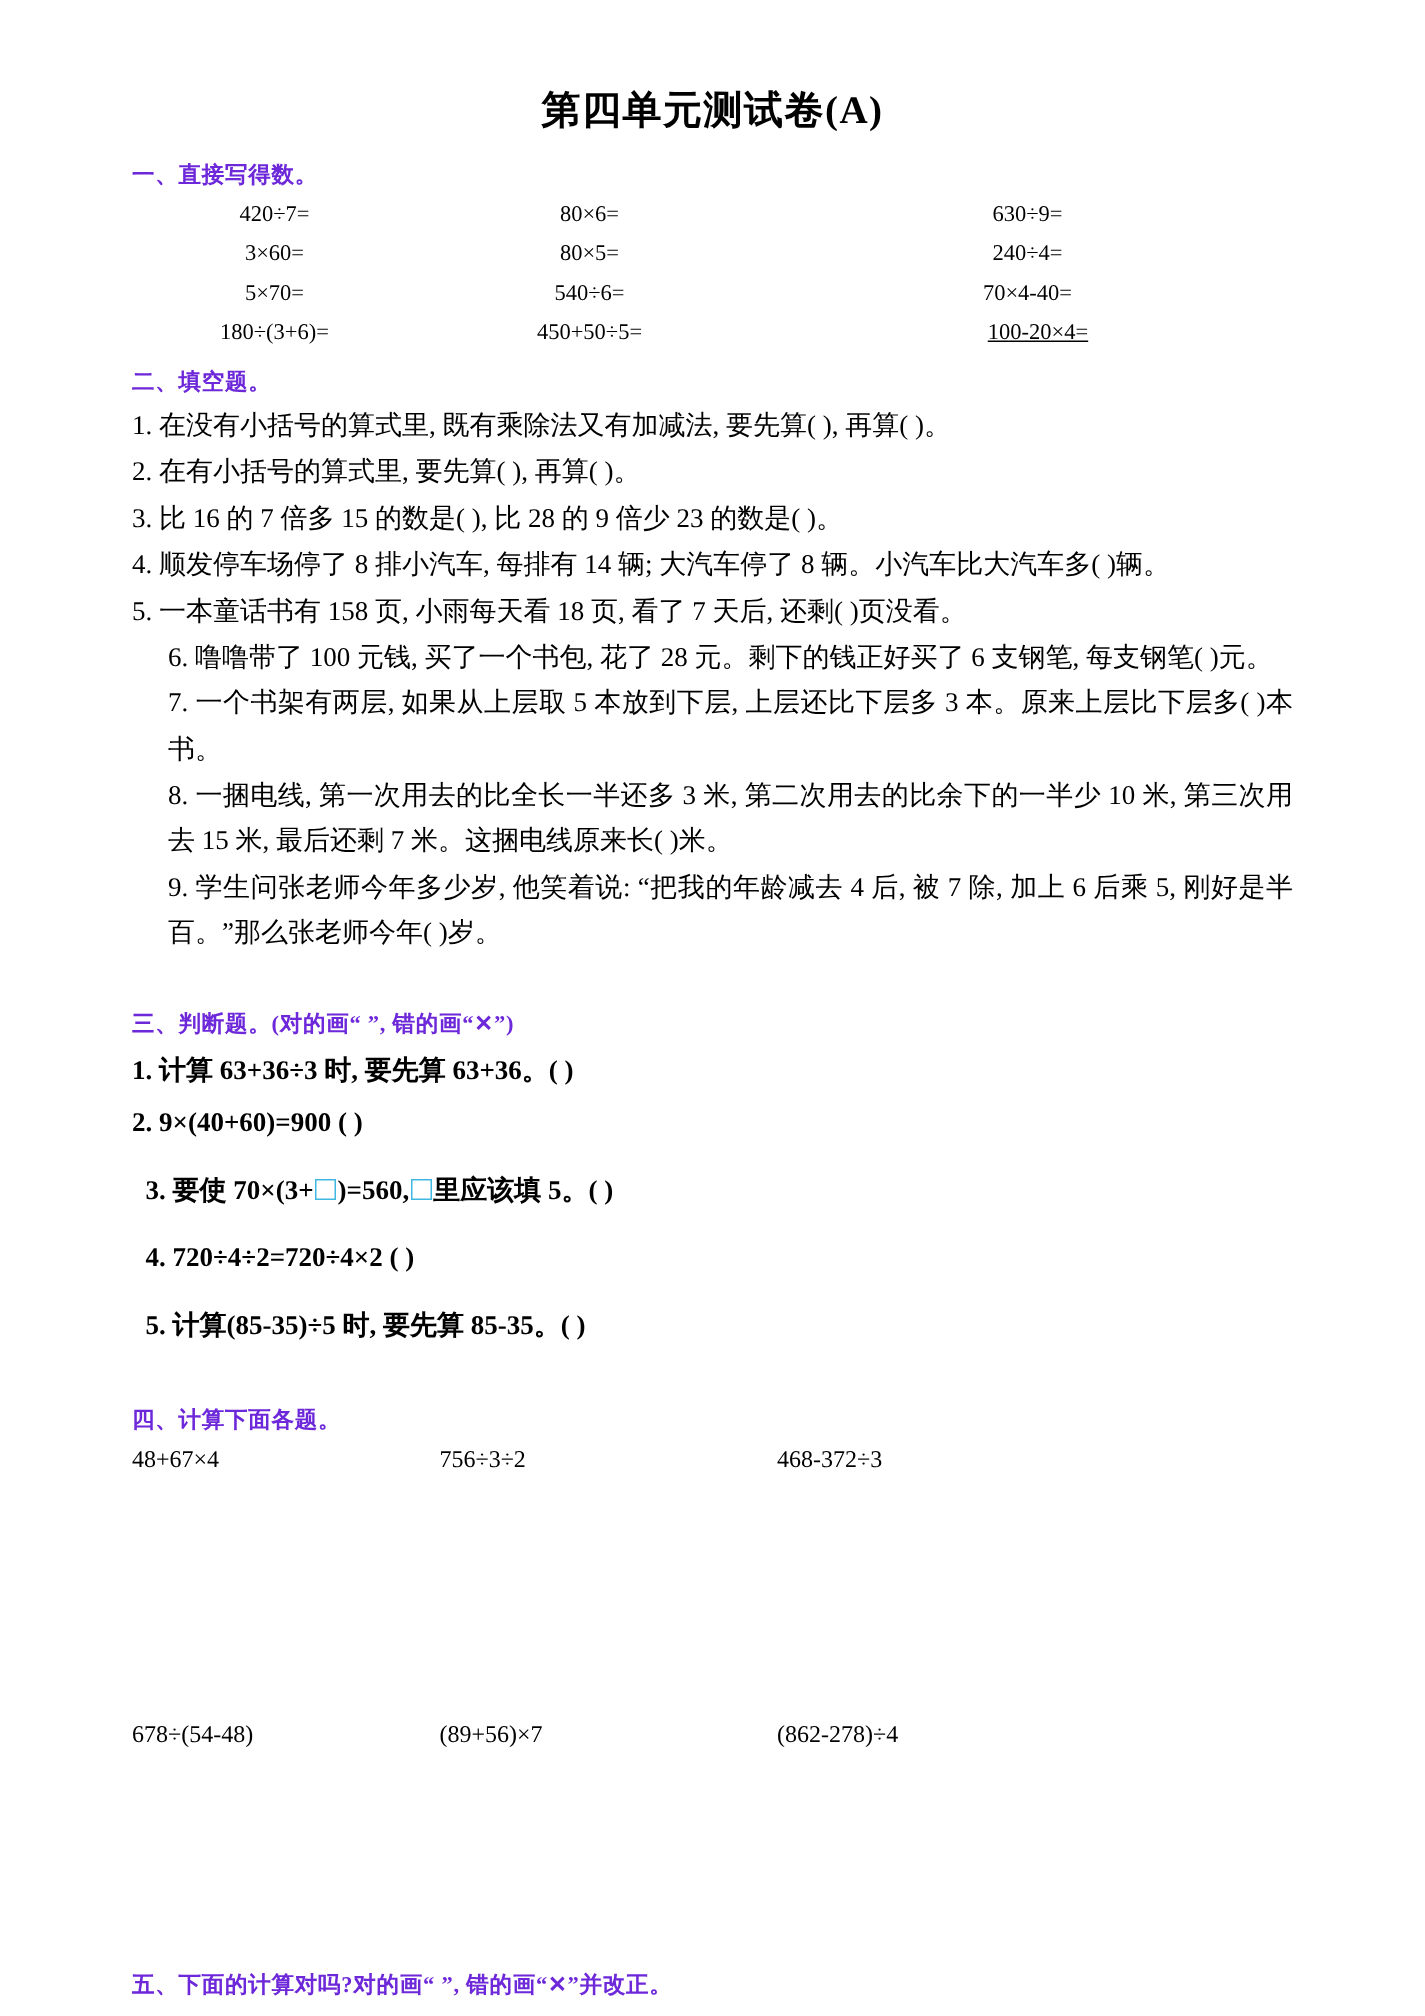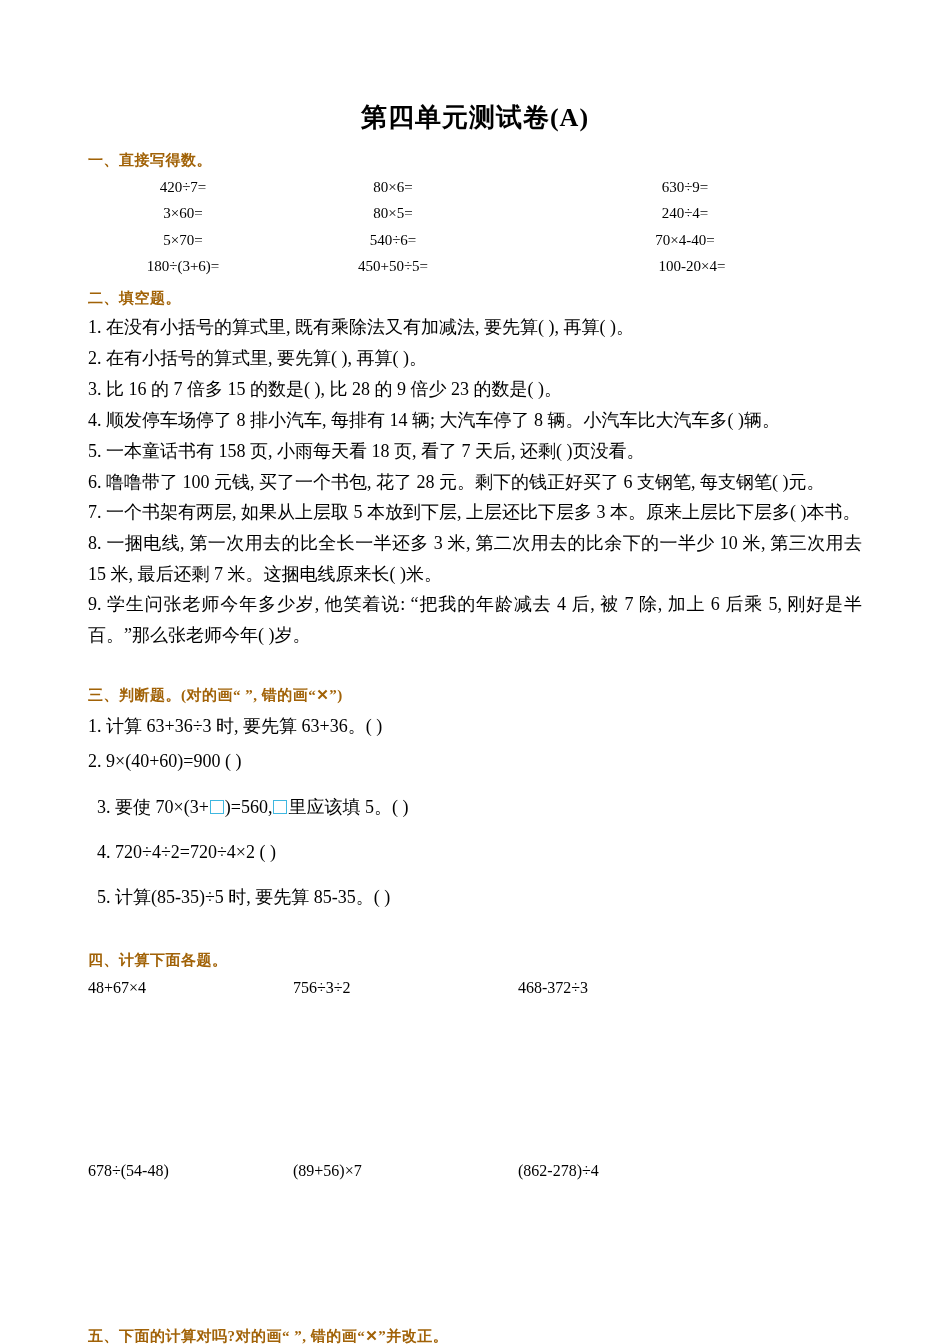--- a/index.html
+++ b/index.html
@@ -21,58 +21,61 @@
     height: 1344px;
     box-sizing: border-box;
     padding: 0 88px;
   }
   .doc-title {
     text-align: center;
     font-size: 26px;
     font-weight: bold;
     letter-spacing: 1px;
     margin: 0;
-    padding-top: 100px;
+    padding-top: 56px;
     padding-bottom: 6px;
     font-family: "Liberation Serif", "DejaVu Serif", serif;
   }
   .section-head {
-    color: #a16207;
+    color: #6d28d9;
     font-size: 15px;
     font-weight: bold;
     margin: 10px 0 4px 0;
     letter-spacing: 0.5px;
   }
   .section-head.spaced {
     margin-top: 36px;
   }
   .row-grid {
     display: grid;
     grid-template-columns: 190px 230px 1fr;
     font-size: 15px;
     line-height: 1.75;
     text-align: center;
   }
   .row-grid .cell {
     white-space: nowrap;
   }
   .row-grid .cell.indent {
     padding-left: 14px;
+    text-decoration: underline;
   }
   .q-line {
     font-size: 18px;
     line-height: 1.72;
     margin: 0;
     text-align: justify;
   }
   .q-line.wrap {
     line-height: 1.7;
+    margin-left: 24px;
   }
   .judge-list .q-line {
     line-height: 1.95;
+    font-weight: bold;
   }
   .judge-list .q-line.ind {
     padding-left: 9px;
     margin-top: 10px;
   }
   .calc-grid {
     display: grid;
     grid-template-columns: 205px 225px 1fr;
     font-size: 16px;
     line-height: 1.8;

